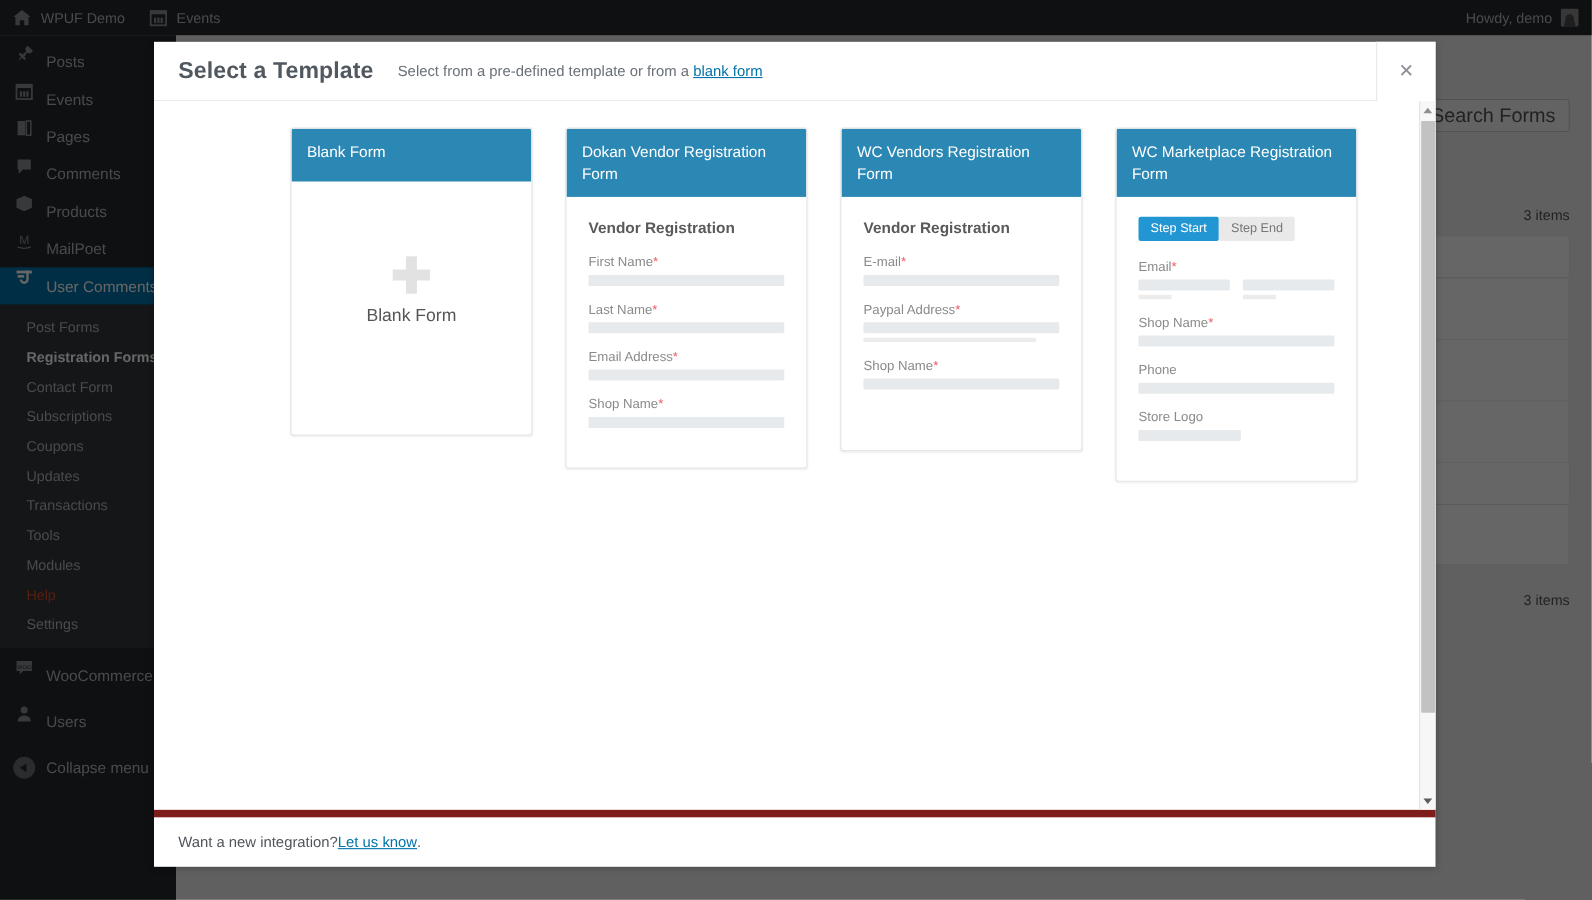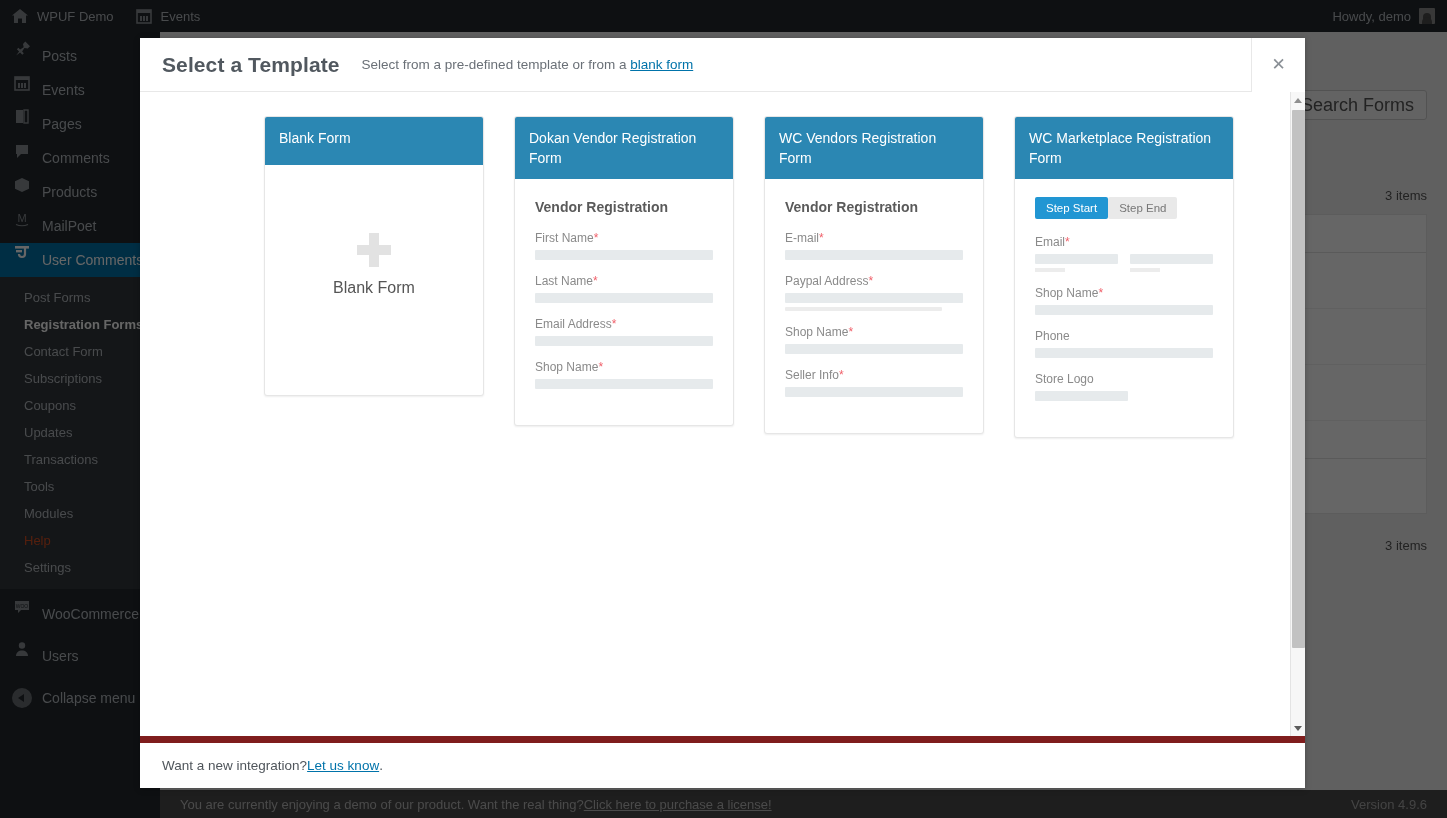--- a/index.html
+++ b/index.html
@@ -364,25 +364,20 @@
     <div class="list-table">
       <div class="lt-head"></div>
       <div class="lt-row"></div>
       <div class="lt-row"></div>
       <div class="lt-row"></div>
       <div class="lt-head"></div>
     </div>
     <div class="items-count count-bottom">3 items</div>
   </div>
 
-  <div class="wp-footer">
-    <span>You are currently enjoying a demo of our product. Want the real thing? </span>
-      <a href="#">Click here to purchase a license!</a>
-    <span class="ver">Version 4.9.6</span>
-  </div>
 </div>
 
 <div class="overlay"></div>
 
 <div class="modal">
 
   <div class="modal-header">
     <span class="modal-title">Select a Template</span>
     <span class="modal-sub"><span>Select from a pre-defined template or from a </span><a href="#">blank form</a></span>
     <div class="modal-close">✕</div>
@@ -430,24 +425,20 @@
             <div class="field-label"><span>E-mail</span><span class="req">*</span></div>
             <div class="bar"></div>
           </div>
           <div class="field">
             <div class="field-label"><span>Paypal Address</span><span class="req">*</span></div>
             <div class="bar"></div>
             <div class="bar help"></div>
           </div>
           <div class="field">
             <div class="field-label"><span>Shop Name</span><span class="req">*</span></div>
-            <div class="bar"></div>
-          </div>
-          <div class="field">
-            <div class="field-label"><span>Seller Info</span><span class="req">*</span></div>
             <div class="bar"></div>
           </div>
         </div>
       </div>
 
       <div class="card">
         <div class="card-head">WC Marketplace Registration Form</div>
         <div class="card-body">
           <div class="steps">
             <span class="step active">Step Start</span>

